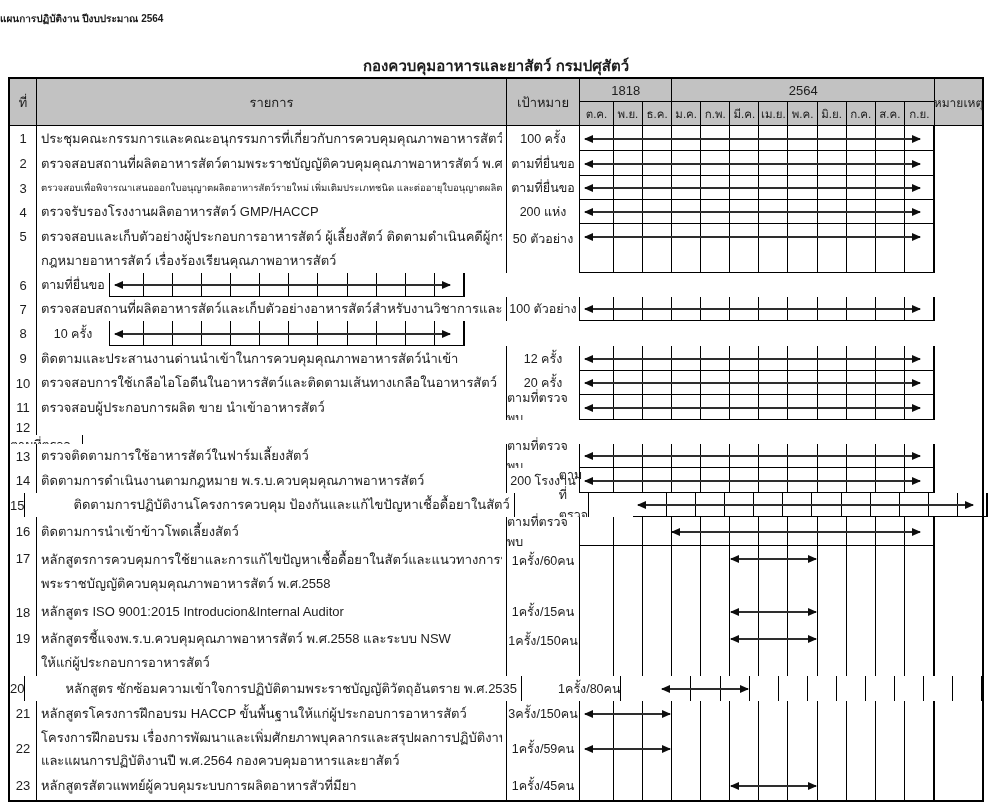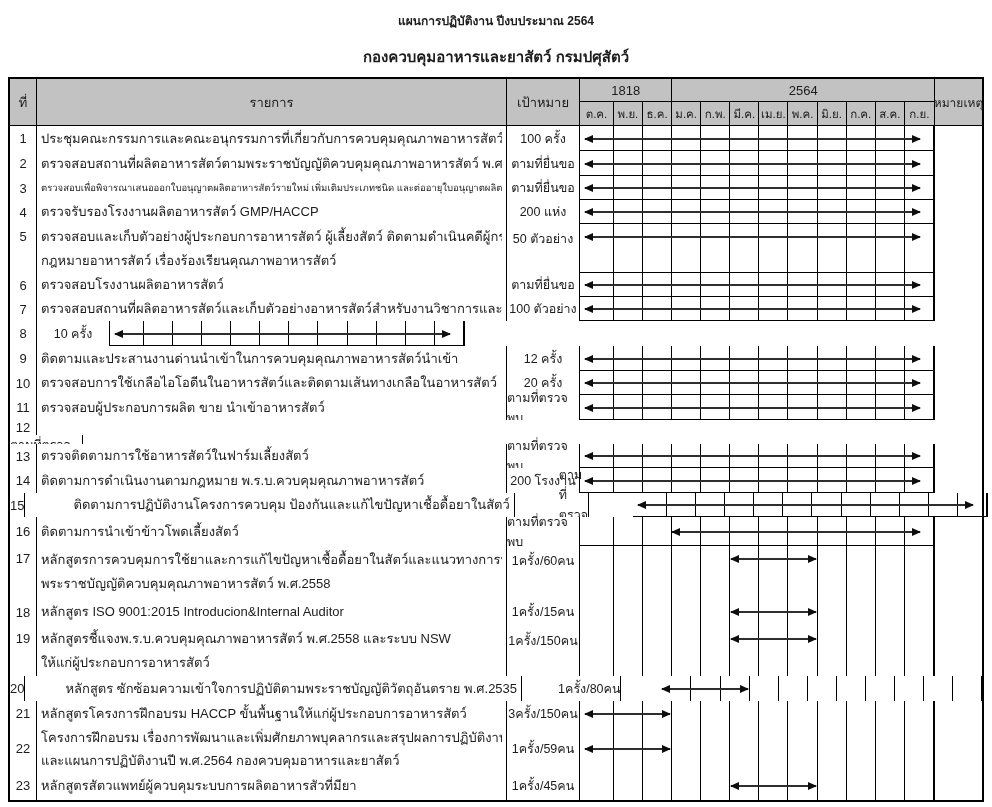--- a/index.html
+++ b/index.html
@@ -1,19 +1,19 @@
 <!DOCTYPE html>
 <html style="--hdr: #c2c2c2; --bd: #000000; --arrline: #2e2e2e; --arrhead: #0d0d0d; --txt: #1c1c1c; --bg: #ffffff;"><head>
 <meta charset="utf-8">
 <style>
   html,body{margin:0;padding:0;background:#fff;}
   body{width:992px;height:807px;overflow:hidden;font-family:"Liberation Sans","DejaVu Sans",sans-serif;color:var(--txt,#1c1c1c);}
   .page{position:relative;width:992px;height:807px;background:var(--bg,#fff);}
-  .title{position:absolute;top:11px;left:0;width:100%;text-align:center;font-size:12px;font-weight:bold;}
-  .subtitle{position:absolute;top:45px;left:0;width:100%;text-align:center;font-size:15px;font-weight:bold;}
+  .title{position:absolute;top:11px;left:0;width:100%;font-size:10px;font-weight:bold;}
+  .subtitle{position:absolute;top:54px;left:0;width:100%;text-align:center;font-size:15px;font-weight:bold;}
   .tbl{position:absolute;left:8px;top:77px;width:976px;border:2px solid var(--bd,#000);box-sizing:border-box;background:#fff;}
   .tbl *{box-sizing:border-box;}
   
   .thead{display:flex;height:47px;background:var(--hdr,#c2c2c2);border-bottom:1px solid var(--bd,#000);}
   .hcell{display:flex;align-items:center;justify-content:center;font-size:13px;}
   .col-no{width:27px;border-right:1px solid var(--bd,#000);}
   .col-item{width:470px;border-right:1px solid var(--bd,#000);}
   .col-target{width:73px;border-right:1px solid var(--bd,#000);}
   .col-note{width:47px;font-size:12px;}
   .months{width:355px;display:flex;flex-direction:column;border-right:1px solid var(--bd,#000);}
@@ -190,23 +190,20 @@
           <div class="mcell"></div>
           <div class="mcell"></div>
           <div class="mcell"></div>
           <div class="mcell"></div>
           <div class="arrow" style="left: 5px; width: 335px; top: 12px;"></div>
         </div>
         <div class="notecell"></div>
       </div>
       <div class="trow gline" style="height: 24px;">
         <div class="ncell">6</div>
-        <div class="icell">
-          <div class="ln">ตรวจสอบโรงงานผลิตอาหารสัตว์</div>
-        </div>
         <div class="tcell">ตามที่ยื่นขอ</div>
         <div class="chart">
           <div class="mcell first"></div>
           <div class="mcell"></div>
           <div class="mcell"></div>
           <div class="mcell"></div>
           <div class="mcell"></div>
           <div class="mcell"></div>
           <div class="mcell"></div>
           <div class="mcell"></div>

